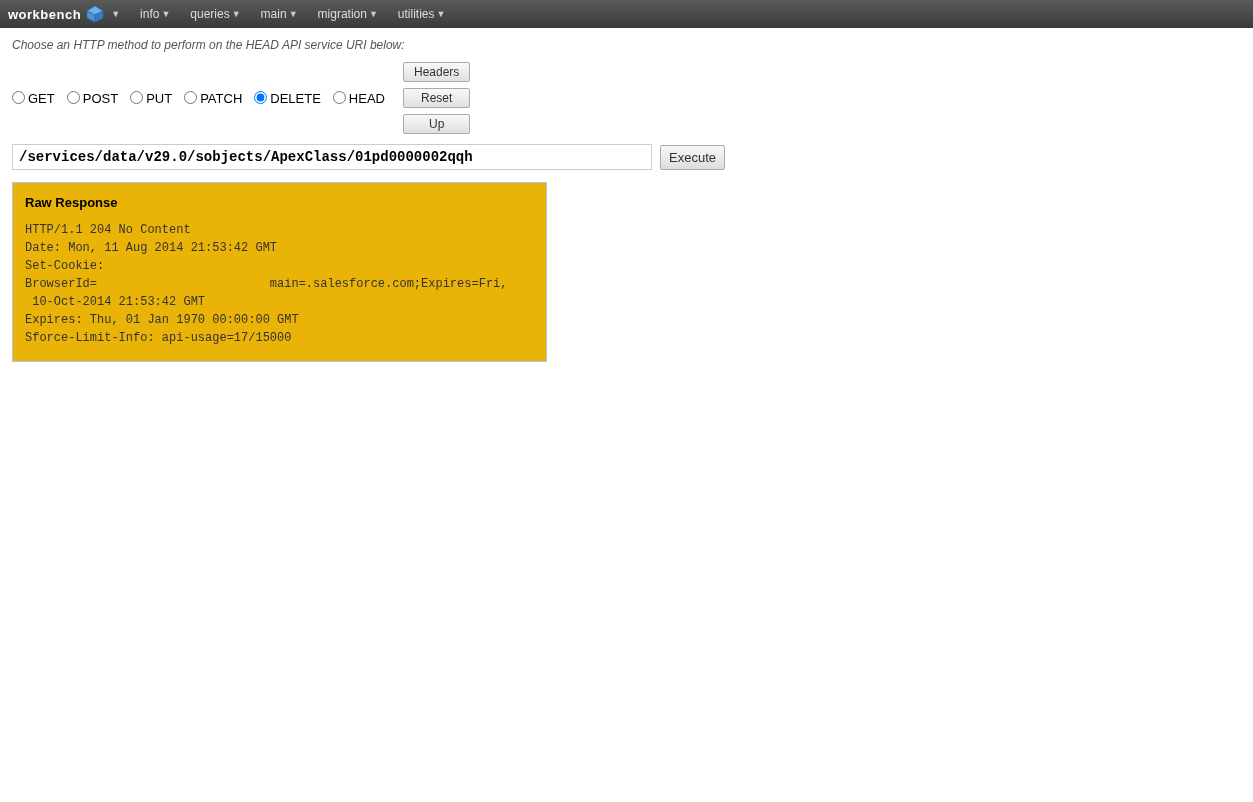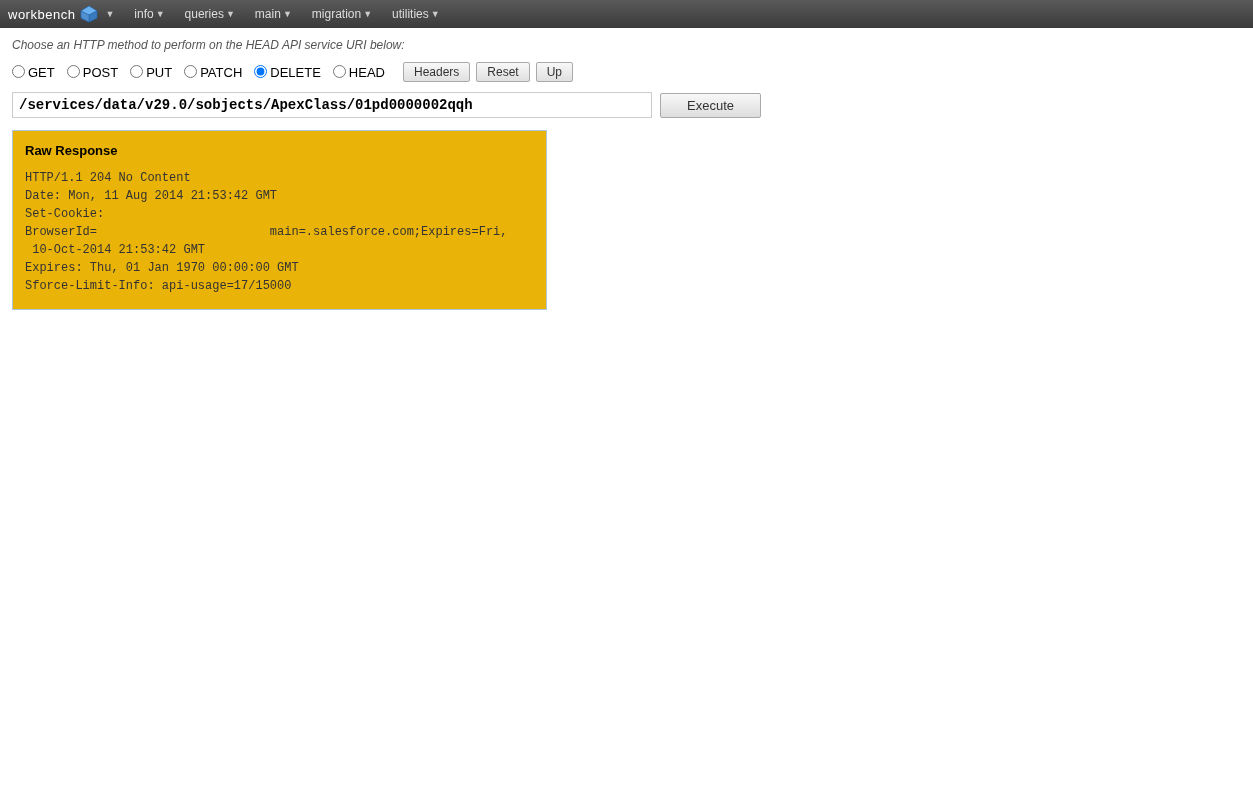--- a/index.html
+++ b/index.html
@@ -14,21 +14,21 @@
       padding: 0 8px;
     }
     .navbar-brand {
       display: flex;
       align-items: center;
       margin-right: 10px;
     }
     .navbar-brand-text {
       color: #fff;
       font-size: 13px;
-      font-weight: normal;
+      font-weight: bold;
       letter-spacing: 0.5px;
     }
     .cube-icon {
       width: 20px;
       height: 20px;
       margin: 0 4px;
     }
     .navbar-arrow {
       color: #ccc;
       font-size: 9px;
@@ -77,20 +77,21 @@
       align-items: flex-start;
       gap: 3px;
       font-size: 13px;
       cursor: pointer;
     }
 
     .method-buttons {
       display: flex;
       gap: 6px;
       margin-left: 6px;
+      flex-direction: column;
     }
 
     .btn {
       padding: 2px 10px;
       font-size: 12px;
       border: 1px solid #aaa;
       background: linear-gradient(to bottom, #f8f8f8, #e0e0e0);
       cursor: pointer;
       border-radius: 2px;
       color: #333;
@@ -108,21 +109,21 @@
       font-size: 14px;
       font-weight: bold;
       color: #000;
       border: 1px solid #ccc;
       padding: 4px 6px;
       width: 640px;
       background: #fff;
     }
 
     .btn-execute {
-      padding: 4px 26px;
+      padding: 4px 8px;
       font-size: 13px;
       border: 1px solid #aaa;
       background: linear-gradient(to bottom, #f8f8f8, #ddd);
       cursor: pointer;
       border-radius: 2px;
       font-weight: normal;
     }
 
     .raw-response-box {
       background: #eab308;

